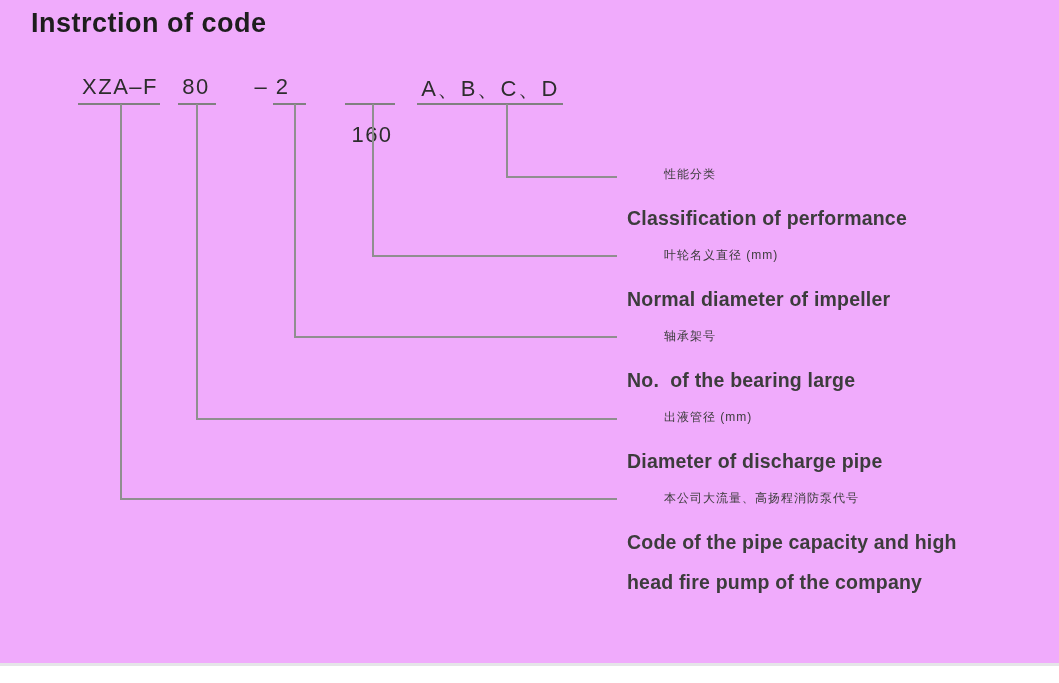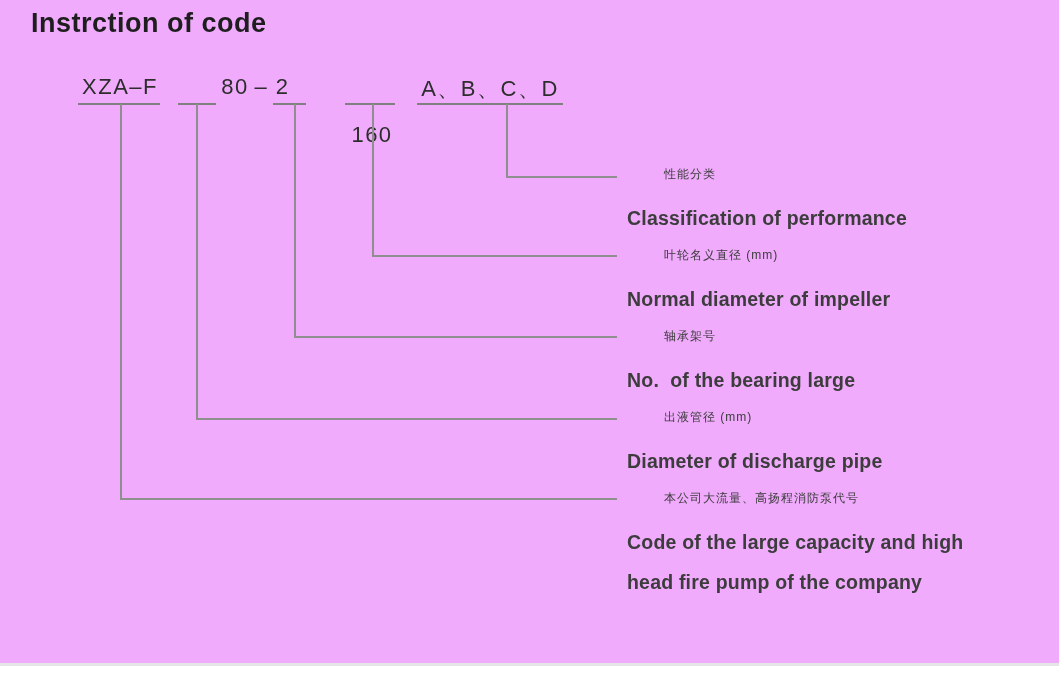--- a/index.html
+++ b/index.html
@@ -74,21 +74,21 @@
   }
 </style>
 </head>
 <body>
 
 <div class="page">
 
   <div class="title">Instrction of code</div>
 
   <div class="code-seg" style="left:120px;">XZA–F</div>
-  <div class="code-seg" style="left:196px;margin-left:39px;">80</div>
+  <div class="code-seg" style="left:196px;">80</div>
   <div class="code-seg" style="left:272px;">– 2</div>
   <div class="code-seg" style="left:372px;margin-top:48px;">160</div>
   <div class="code-seg" style="left:490px;">A、B、C、D</div>
 
   <div class="underline-bar" style="left:78px;  width:82px;"></div>
   <div class="underline-bar" style="left:178px; width:38px;"></div>
   <div class="underline-bar" style="left:273px; width:33px;"></div>
   <div class="underline-bar" style="left:345px; width:50px;"></div>
   <div class="underline-bar" style="left:417px; width:146px;"></div>
 
@@ -110,17 +110,17 @@
   <div class="label-zh" style="top:247px;">叶轮名义直径 (mm)</div>
   <div class="label-en" style="top:288px;">Normal diameter of impeller</div>
 
   <div class="label-zh" style="top:328px;">轴承架号</div>
   <div class="label-en" style="top:369px;">No.  of the bearing large</div>
 
   <div class="label-zh" style="top:409px;">出液管径 (mm)</div>
   <div class="label-en" style="top:450px;">Diameter of discharge pipe</div>
 
   <div class="label-zh" style="top:490px;">本公司大流量、高扬程消防泵代号</div>
-  <div class="label-en" style="top:531px;">Code of the large capacity and high</div>
+  <div class="label-en" style="top:531px;">Code of the pipe capacity and high</div>
   <div class="label-en" style="top:571px;">head fire pump of the company</div>
 
   <div class="bottom-divider"></div>
 </div>
 
 </body></html>

